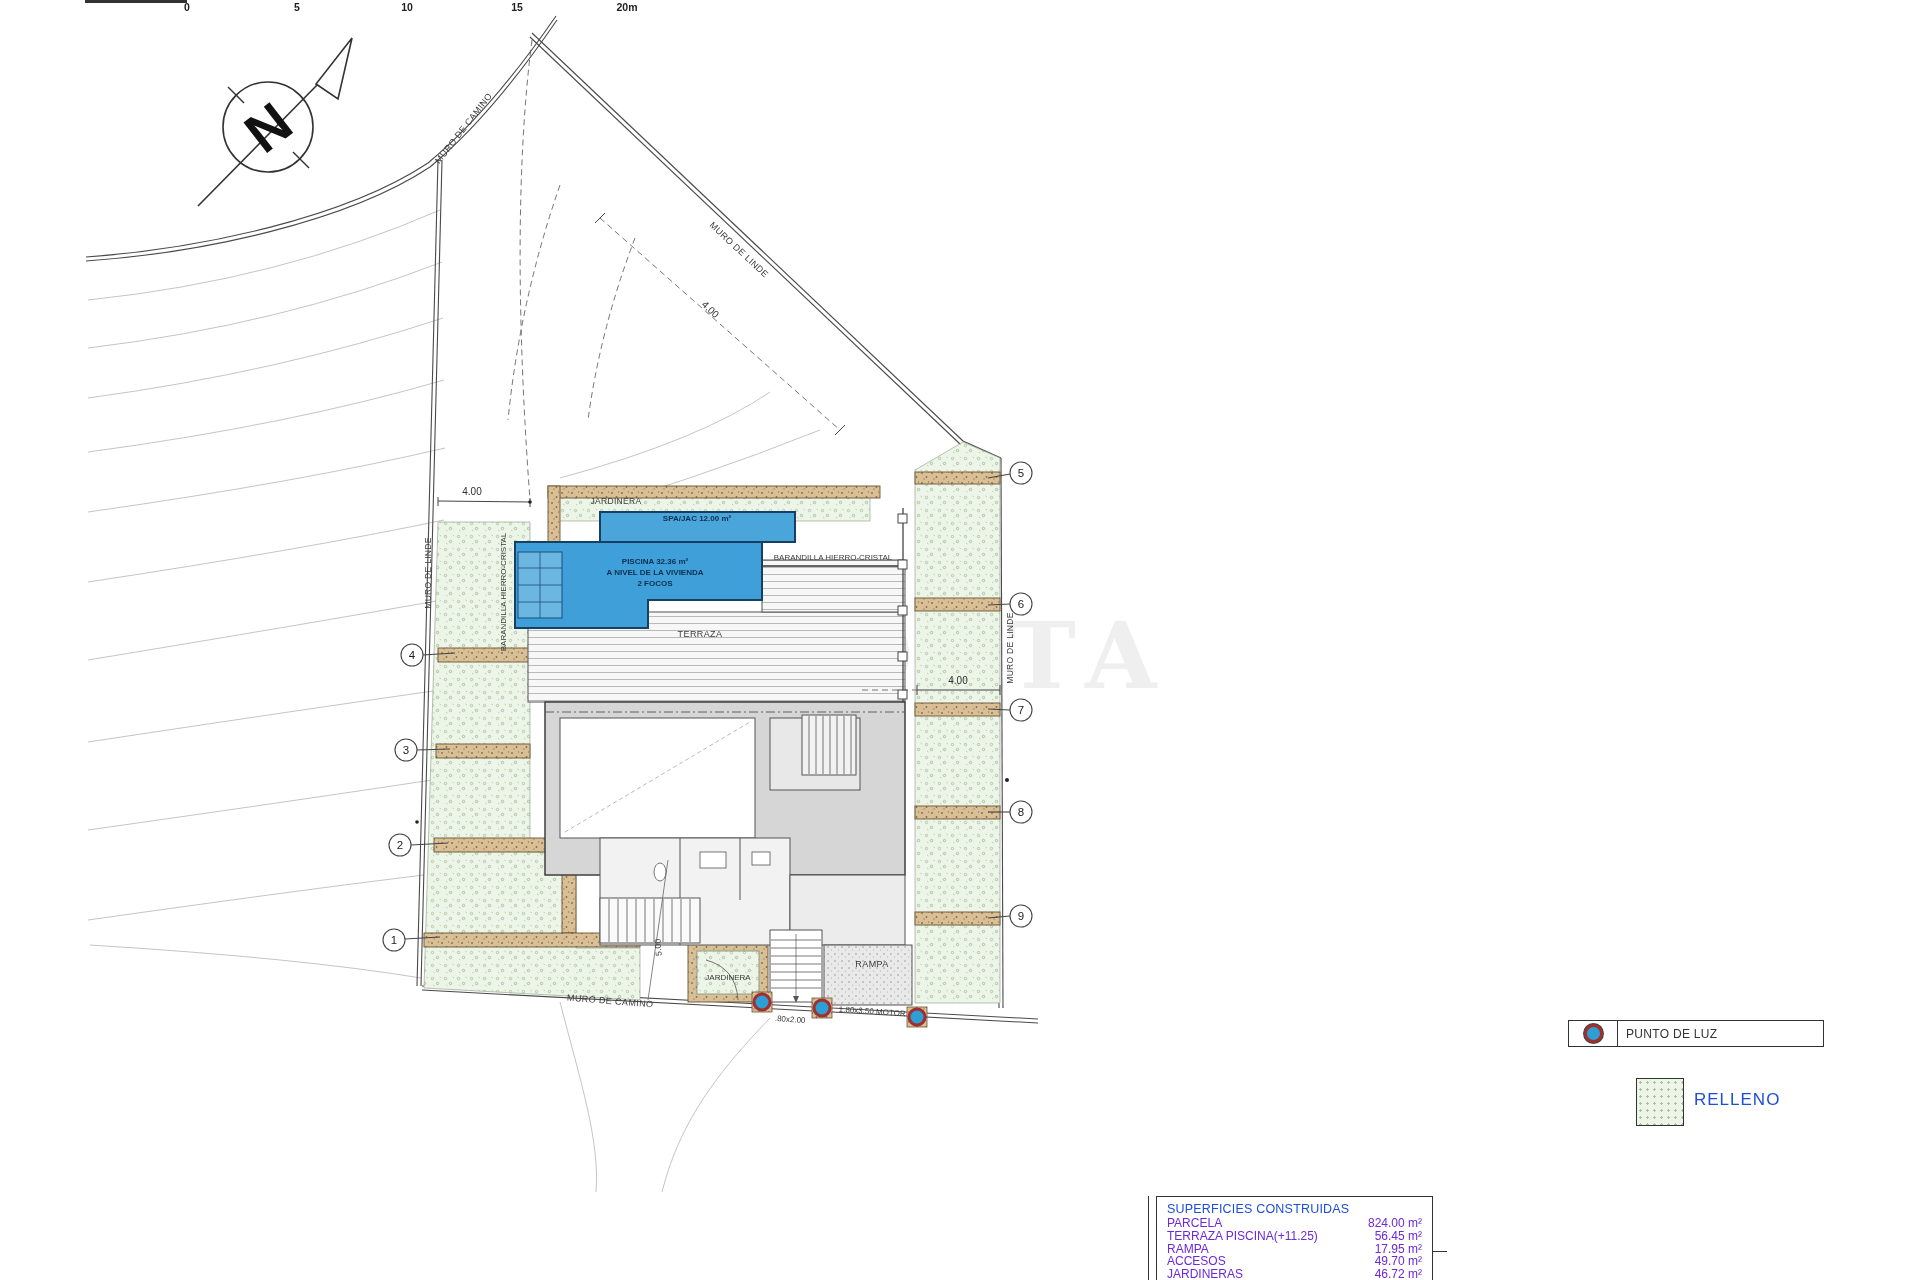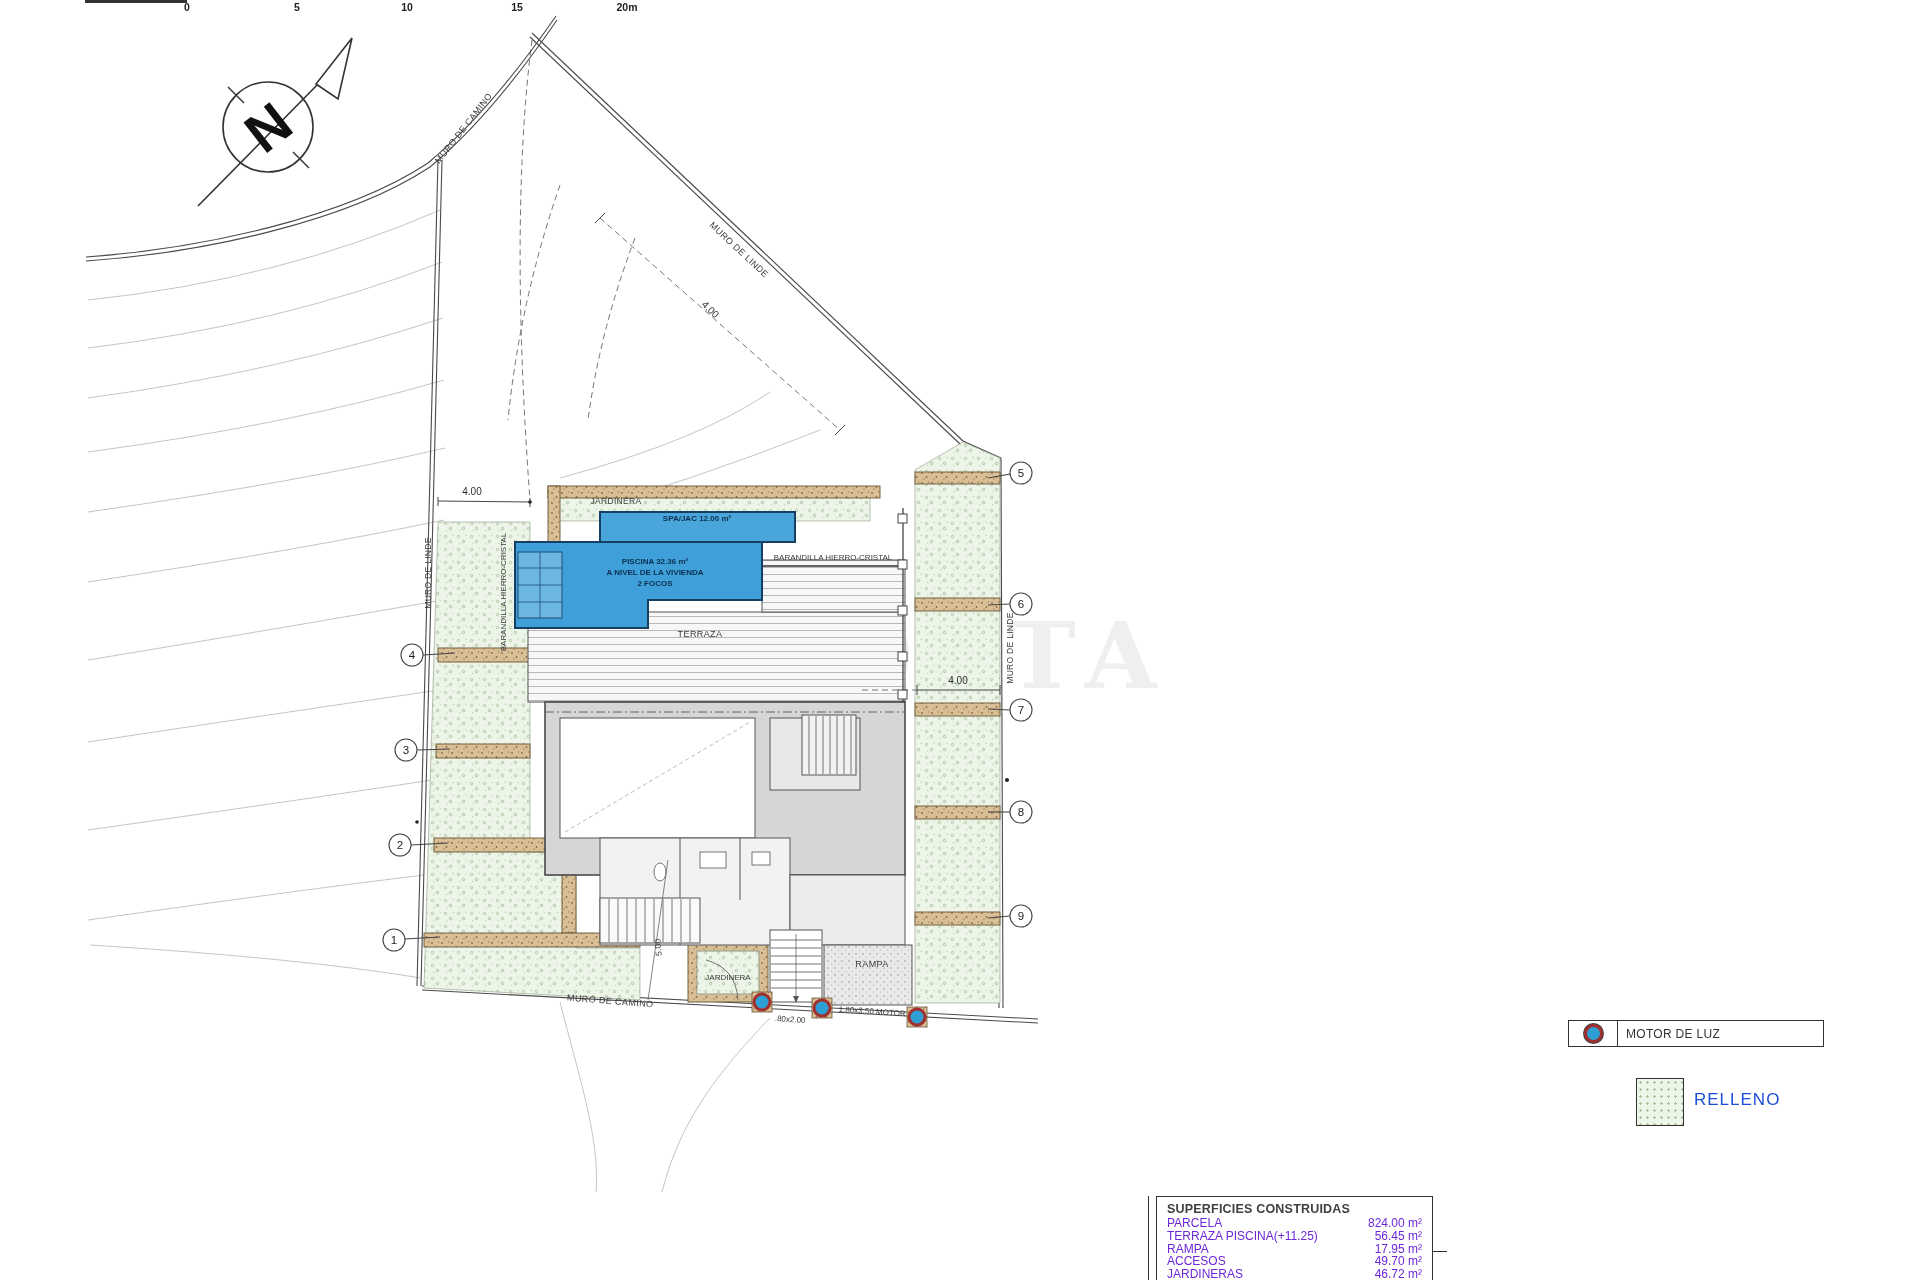--- a/index.html
+++ b/index.html
@@ -27,21 +27,21 @@
     display:flex;align-items:center;justify-content:center}
   .pl-icon{width:13px;height:13px;border-radius:50%;background:#2e9fd4;
     border:3px solid #a03030;box-shadow:0 0 0 1px #444}
   .legend-text{font-size:12px;color:#333;padding-left:8px;letter-spacing:.3px}
   .relleno-swatch{position:absolute;left:1636px;top:1078px;width:46px;height:46px;
     border:1.5px solid #333;background-color:#edf4e8;
     background-image:radial-gradient(#a8c29b 1px,transparent 1.4px);background-size:7px 7px}
   .relleno-text{position:absolute;left:1694px;top:1090px;font-size:17px;color:#1d4ed8;letter-spacing:1px}
   .areas-table{position:absolute;left:1156px;top:1196px;width:277px;height:90px;
     border:1px solid #333;background:#fff;padding:5px 10px 0 10px;box-sizing:border-box}
-  .t-title{font-size:12.5px;font-weight:bold;color:#404040;letter-spacing:.2px;margin-bottom:1px}
+  .t-title{font-size:12.5px;font-weight:normal;color:#1d4ed8;letter-spacing:.2px;margin-bottom:1px}
   .t-row{display:flex;justify-content:space-between;font-size:12px;color:#6d28d9;line-height:12.8px}
   .t-edge{position:absolute;left:1148px;top:1196px;width:1px;height:84px;background:#333}
   .t-tick{position:absolute;left:1433px;top:1251px;width:14px;height:1px;background:#333}
 </style>
 </head>
 <body>
 
 <svg id="plan" width="1920" height="1280" viewBox="0 0 1920 1280">
   <defs>
     <pattern id="relleno" width="13" height="13" patternUnits="userSpaceOnUse">
@@ -328,21 +328,21 @@
     <text class="t8" x="506" y="592" text-anchor="middle" transform="rotate(-90 506 592)">BARANDILLA HIERRO-CRISTAL</text>
     <text class="t8" x="790" y="1022" text-anchor="middle" transform="rotate(4 790 1022)">.80x2.00</text>
     <text class="t8" x="872" y="1014" text-anchor="middle" transform="rotate(4 872 1014)">1.80x3.50 MOTOR</text>
   </g>
 </svg>
 
 <div class="legend-punto">
   <div class="legend-icon-cell">
     <span class="pl-icon"></span>
   </div>
-  <div class="legend-text">MOTOR DE LUZ</div>
+  <div class="legend-text">PUNTO DE LUZ</div>
 </div>
 <div class="relleno-swatch"></div>
 <div class="relleno-text">RELLENO</div>
 
 <div class="t-edge"></div>
 <div class="t-tick"></div>
 <div class="areas-table">
   <div class="t-title">SUPERFICIES CONSTRUIDAS</div>
   <div class="t-row">
       <span>PARCELA</span>

